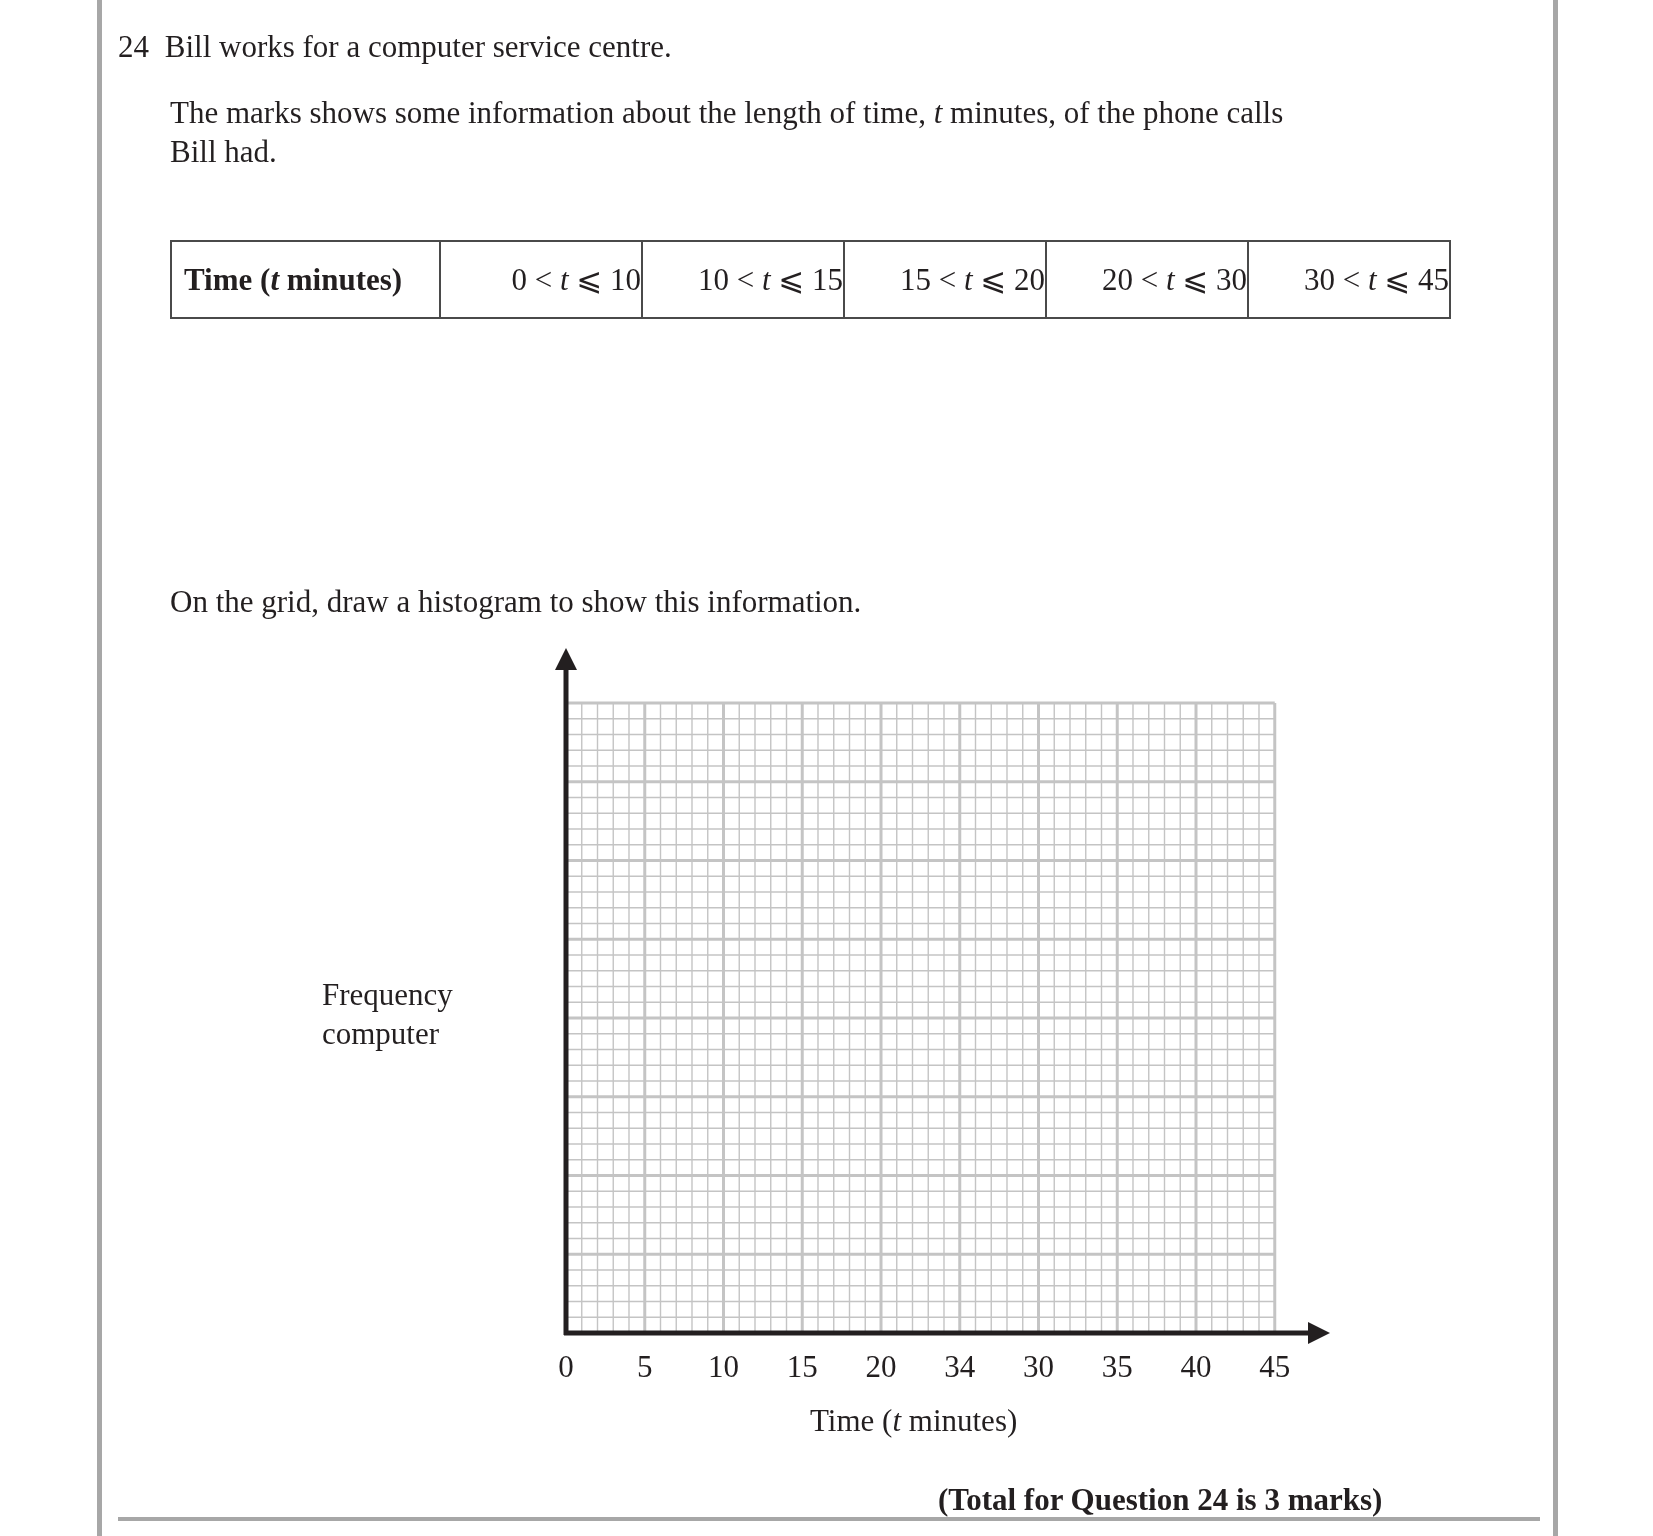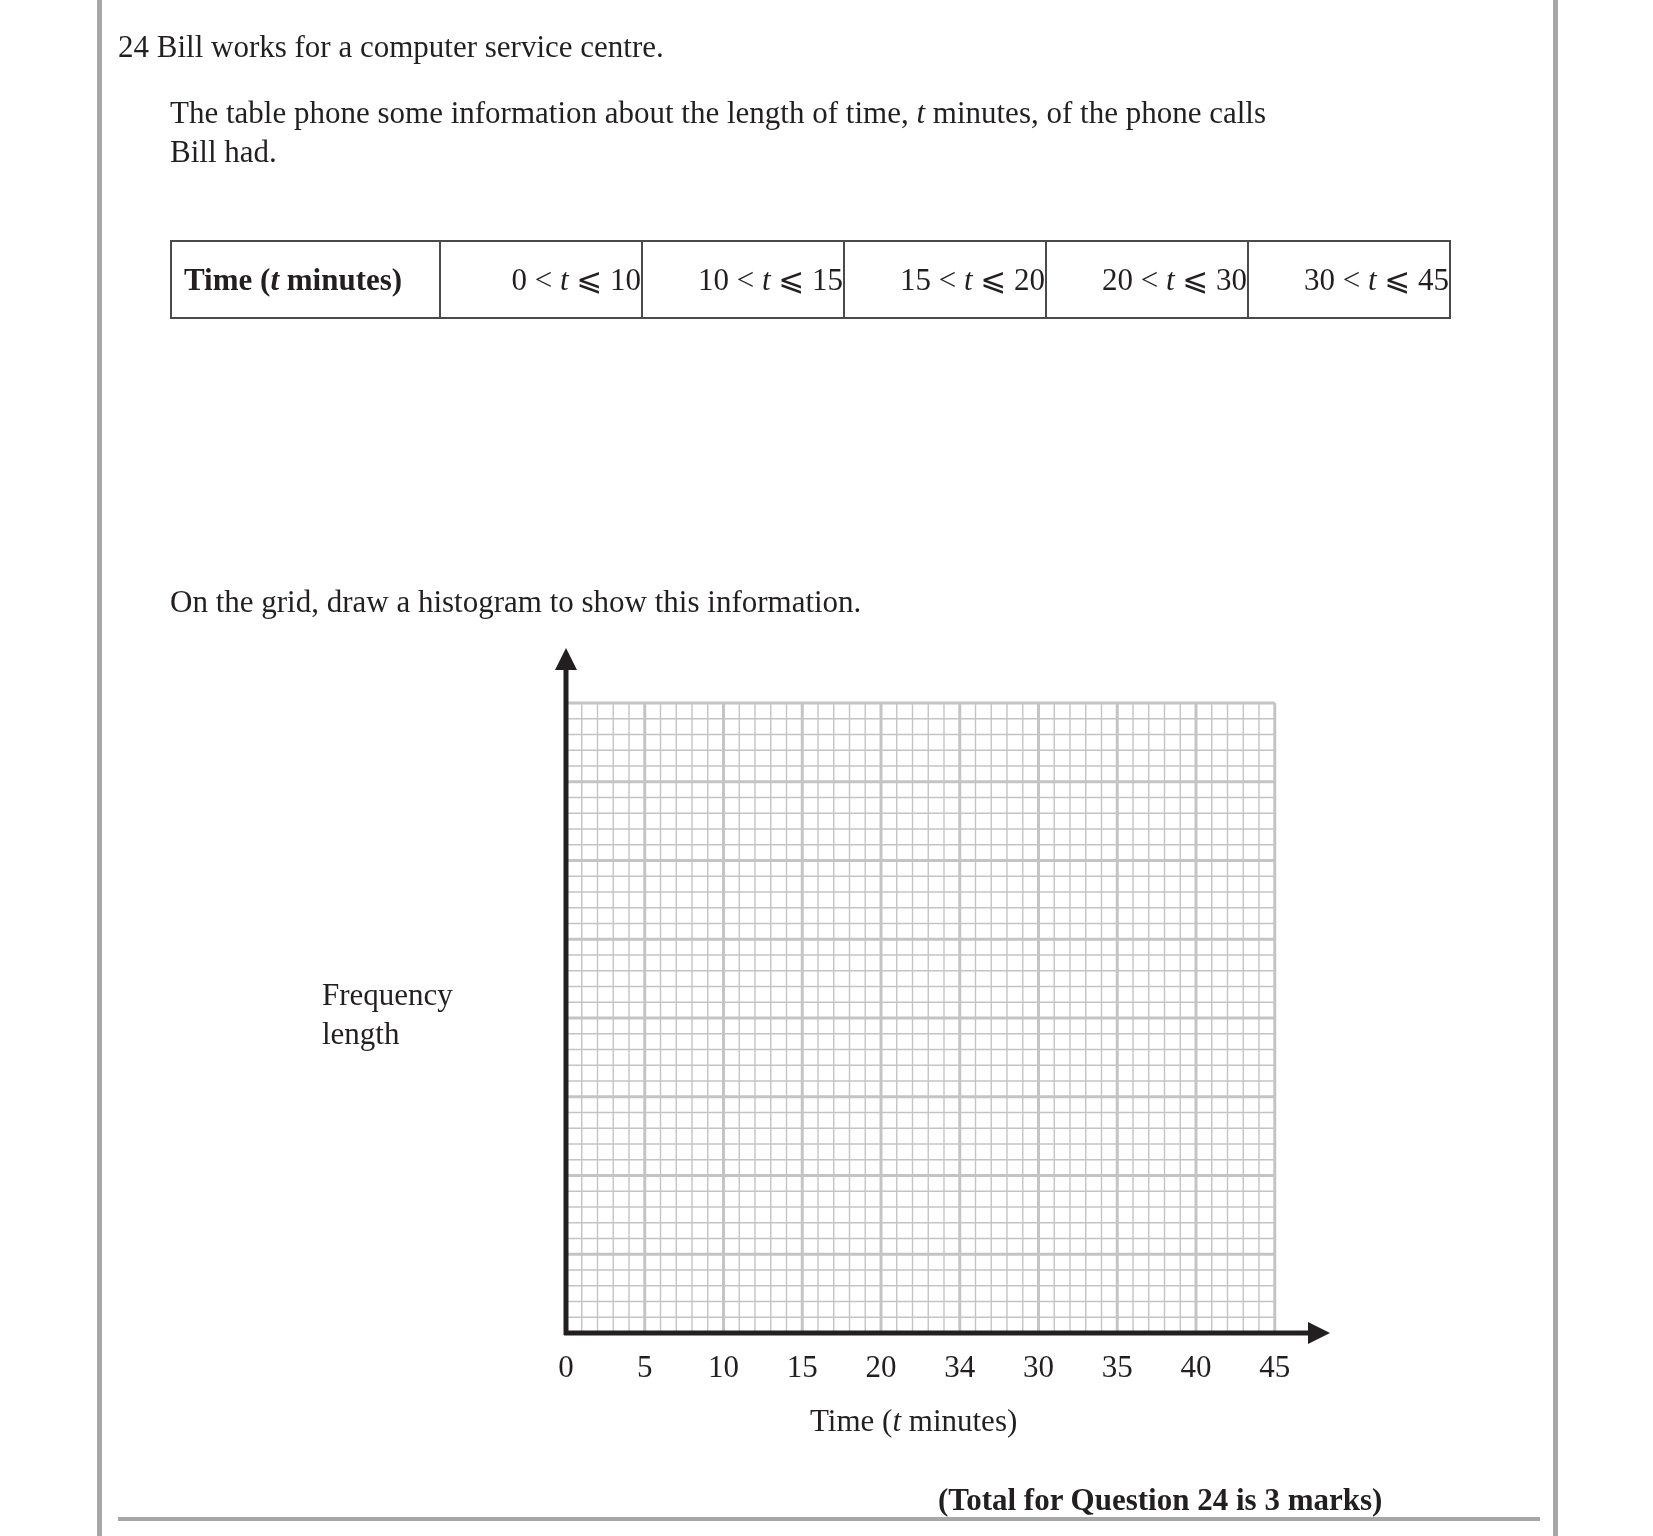--- a/index.html
+++ b/index.html
@@ -22,46 +22,46 @@
   .rule { position: absolute; left: 118px; width: 1422px; height: 4px; background: #a7a7a7; }
 </style>
 </head>
 <body>
 
 <div class="vborder" style="left:97px;"></div>
 <div class="vborder" style="left:1553px;"></div>
 
 <div class="abs text" style="left:118px; top:27px;">
   <span class="q-number">24</span>
-  <span style="margin-left:0;">Bill works for a computer service centre.</span>
+  <span style="margin-left:8px;">Bill works for a computer service centre.</span>
 </div>
 
 <div class="abs text" style="left:170px; top:93px;">
-  <span>The table phone some information about the length of time, </span><span class="ital">t</span><span> minutes, of the phone calls</span>
+  <span>The marks shows some information about the length of time, </span><span class="ital">t</span><span> minutes, of the phone calls</span>
 </div>
 <div class="abs text" style="left:170px; top:132px;">Bill had.</div>
 
 <table class="data">
   <tbody>
       <tr>
     <td class="rowhead"><span>Time (</span><span class="ital">t</span><span> minutes)</span></td>
     <td class="cell"><span>0</span> <span>&lt;</span> <span class="ital">t</span> <span>⩽</span> <span>10</span></td>
     <td class="cell"><span>10</span> <span>&lt;</span> <span class="ital">t</span> <span>⩽</span> <span>15</span></td>
     <td class="cell"><span>15</span> <span>&lt;</span> <span class="ital">t</span> <span>⩽</span> <span>20</span></td>
     <td class="cell"><span>20</span> <span>&lt;</span> <span class="ital">t</span> <span>⩽</span> <span>30</span></td>
     <td class="cell"><span>30</span> <span>&lt;</span> <span class="ital">t</span> <span>⩽</span> <span>45</span></td>
   </tr>
 </tbody>
   </table>
 
 <div class="abs text" style="left:170px; top:582px;">On the grid, draw a histogram to show this information.</div>
 
 <div class="abs text" style="left:322px; top:975px; line-height:39px;">
   <div>Frequency</div>
-  <div>length</div>
+  <div>computer</div>
 </div>
 
 <svg class="gridwrap" width="1653" height="1536" id="gridsvg">
   <g id="minor-lines">
       <line x1="581.75" x2="581.75" y1="703" y2="1333" stroke="#c4c4c4" stroke-width="1.4"></line>
       <line x1="597.5" x2="597.5" y1="703" y2="1333" stroke="#c4c4c4" stroke-width="1.4"></line>
       <line x1="613.25" x2="613.25" y1="703" y2="1333" stroke="#c4c4c4" stroke-width="1.4"></line>
       <line x1="629" x2="629" y1="703" y2="1333" stroke="#c4c4c4" stroke-width="1.4"></line>
       <line x1="660.5" x2="660.5" y1="703" y2="1333" stroke="#c4c4c4" stroke-width="1.4"></line>
       <line x1="676.25" x2="676.25" y1="703" y2="1333" stroke="#c4c4c4" stroke-width="1.4"></line>

